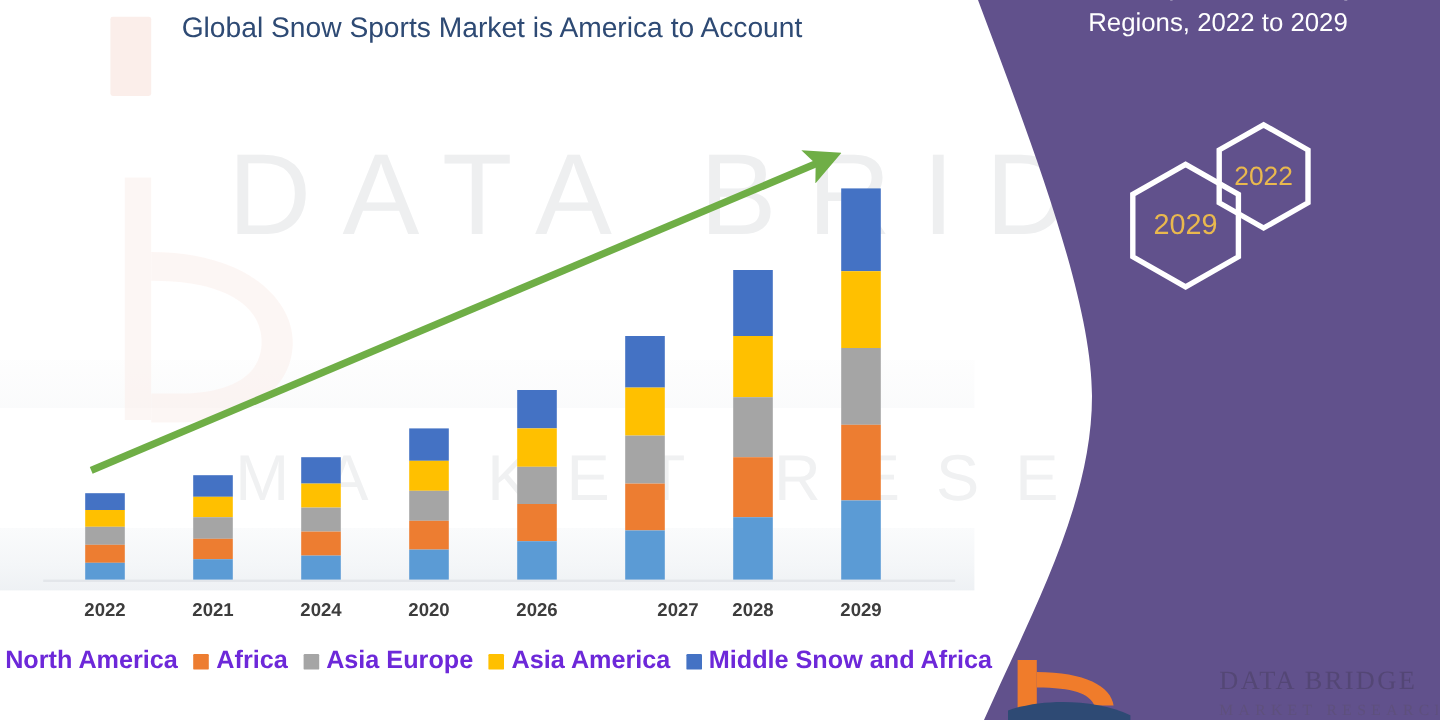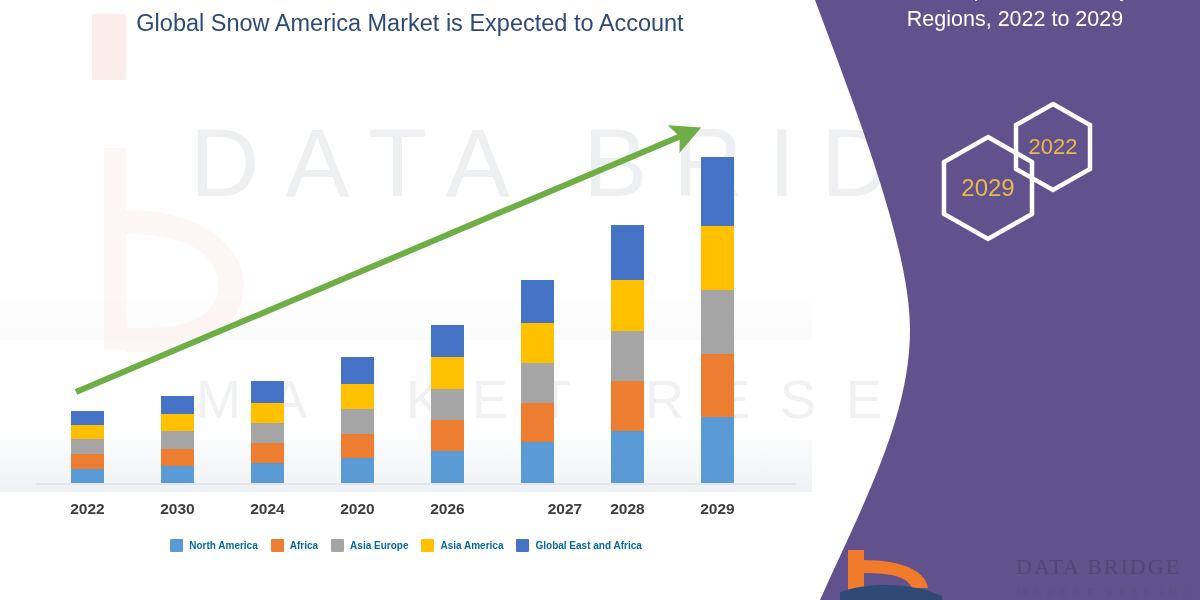--- a/index.html
+++ b/index.html
@@ -61,21 +61,21 @@
   
   .arrow-svg{position:absolute;left:0;top:0;width:812px;height:600px;pointer-events:none;}
 
   
   .legend{
     position:absolute;left:0px;top:539px;width:812px;
     display:flex;justify-content:center;align-items:center;gap:13px;
   }
   .legend-item{display:flex;align-items:center;gap:6px;}
   .legend-swatch{width:13px;height:13px;display:block;border-radius:1px;}
-  .legend-label{color:#0369a1;font-size:10px;font-weight:bold;white-space:nowrap;}
+  .legend-label{color:#6d28d9;font-size:21px;font-weight:bold;white-space:nowrap;}
 
   
   .panel{
     position:absolute;left:790px;top:0;width:410px;height:600px;
     overflow:hidden;
   }
   .panel-svg{position:absolute;left:0;top:0;width:410px;height:600px;}
   .panel-content{position:absolute;left:0;top:0;width:410px;height:440px;}
 
   .panel-heading{
@@ -118,21 +118,21 @@
       <path d="M18 8 L40 8 L40 210 L18 210 Z" fill="#fbeeea"></path>
       <path d="M40 70 C120 70 158 110 158 145 C158 185 120 212 60 212 L40 212 L40 188 L62 188
                C108 188 132 172 132 145 C132 116 104 94 40 94 Z" fill="#fbeeea"></path>
     </svg>
   </div>
 
   <div class="wm wm-1">DATA BRIDGE</div>
   <div class="wm wm-2">MARKET RESEARCH</div>
 
   <div class="title">
-    <span>Global Snow America Market is Expected to Account</span>
+    <span>Global Snow Sports Market is America to Account</span>
   </div>
 
   <div class="chart">
     <div class="axis-line"></div>
     <div id="bars">
         <div class="bar" style="left: 71px; width: 33px;">
           <span class="seg" style="height: 14px; background: rgb(68, 114, 196);"></span>
           <span class="seg" style="height: 14px; background: rgb(255, 192, 0);"></span>
           <span class="seg" style="height: 15px; background: rgb(165, 165, 165);"></span>
           <span class="seg" style="height: 15px; background: rgb(237, 125, 49);"></span>
@@ -183,21 +183,21 @@
         <div class="bar" style="left: 701px; width: 33px;">
           <span class="seg" style="height: 69px; background: rgb(68, 114, 196);"></span>
           <span class="seg" style="height: 64px; background: rgb(255, 192, 0);"></span>
           <span class="seg" style="height: 64px; background: rgb(165, 165, 165);"></span>
           <span class="seg" style="height: 63px; background: rgb(237, 125, 49);"></span>
           <span class="seg" style="height: 66px; background: rgb(91, 155, 213);"></span>
         </div>
       </div>
     <div id="xticks">
         <div class="xtick" style="left: 52.5px;">2022</div>
-        <div class="xtick" style="left: 142.5px;">2030</div>
+        <div class="xtick" style="left: 142.5px;">2021</div>
         <div class="xtick" style="left: 232.5px;">2024</div>
         <div class="xtick" style="left: 322.5px;">2020</div>
         <div class="xtick" style="left: 412.5px;">2026</div>
         <div class="xtick" style="left: 530px;">2027</div>
         <div class="xtick" style="left: 592.5px;">2028</div>
         <div class="xtick" style="left: 682.5px;">2029</div>
       </div>
 
     <svg class="arrow-svg" id="arrow-svg">
       <defs>
@@ -221,21 +221,21 @@
       <div class="legend-item">
         <span class="legend-swatch" style="background: rgb(165, 165, 165);"></span>
         <span class="legend-label">Asia Europe</span>
       </div>
       <div class="legend-item">
         <span class="legend-swatch" style="background: rgb(255, 192, 0);"></span>
         <span class="legend-label">Asia America</span>
       </div>
       <div class="legend-item">
         <span class="legend-swatch" style="background: rgb(68, 114, 196);"></span>
-        <span class="legend-label">Global East and Africa</span>
+        <span class="legend-label">Middle Snow and Africa</span>
       </div>
     </div>
 
   <div class="panel">
     <svg class="panel-svg" viewBox="0 0 410 600" preserveAspectRatio="none">
       <path id="panel-path" d="M25,0 C70,120 120,250 120,330 C120,420 70,510 30,600 L410,600 L410,0 Z" fill="#61518C"></path>
     </svg>
   </div>
 
   <div class="panel-content" style="left:790px;">

